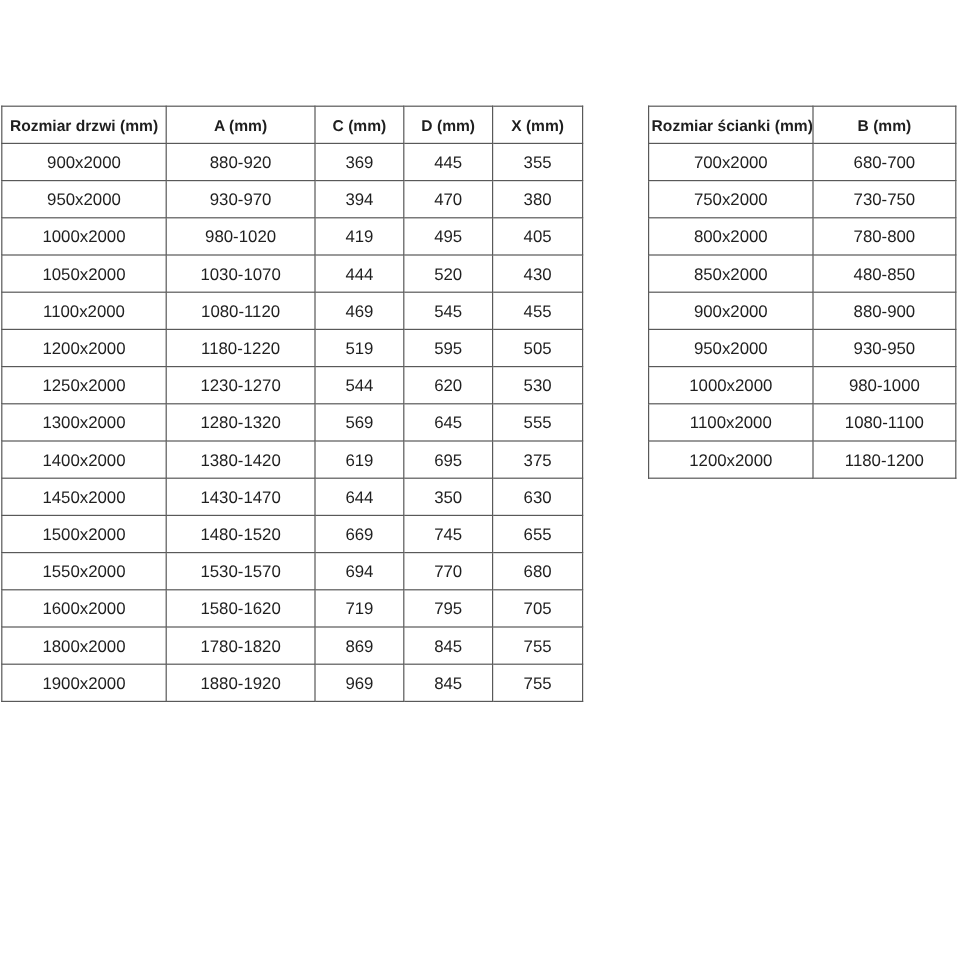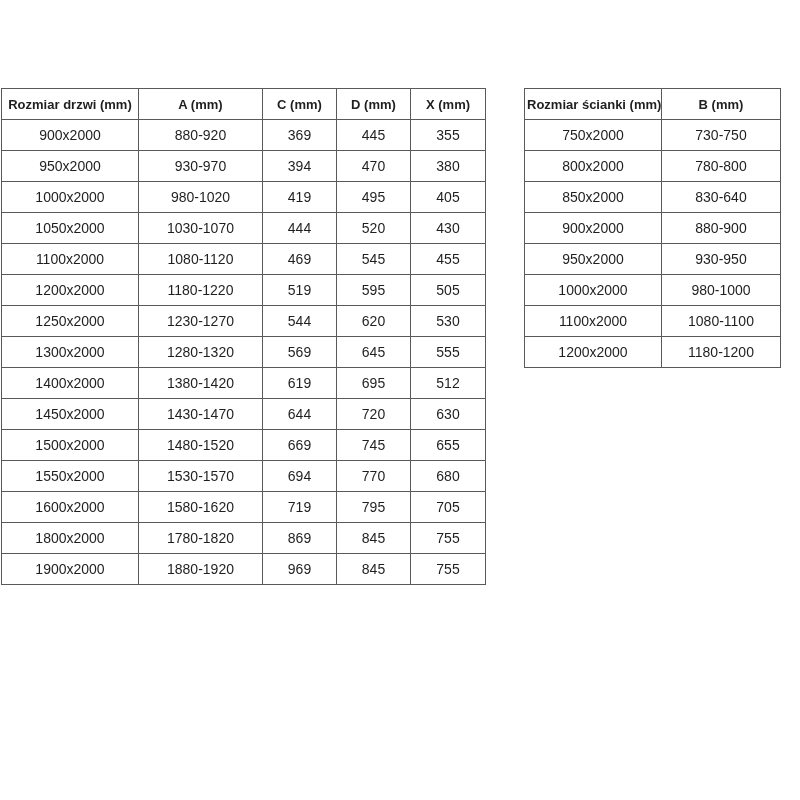--- a/index.html
+++ b/index.html
@@ -14,21 +14,21 @@
     font-family: "Liberation Sans", sans-serif;
     color: var(--text-color, #1f1f1f);
   }
   .spec-table {
     position: absolute;
     border-collapse: collapse;
     table-layout: fixed;
     background: #ffffff;
   }
   .spec-table--door { left: 1px;  top: 88px; width: 484px; padding-left: 22px; }
-  .spec-table--wall { left: 524px; top: 88px; width: 256px; }
+  .spec-table--wall { left: 540px; top: 88px; width: 256px; }
   .spec-table th,
   .spec-table td {
     border: 1px solid var(--border-color, #595959);
     height: 30px;
     padding: 0 2px;
     text-align: center;
     vertical-align: middle;
     white-space: nowrap;
     overflow: hidden;
   }
@@ -116,27 +116,27 @@
         <td>1280-1320</td>
         <td>569</td>
         <td>645</td>
         <td>555</td>
       </tr>
       <tr>
         <td>1400x2000</td>
         <td>1380-1420</td>
         <td>619</td>
         <td>695</td>
-        <td>512</td>
+        <td>375</td>
       </tr>
       <tr>
         <td>1450x2000</td>
         <td>1430-1470</td>
         <td>644</td>
-        <td>720</td>
+        <td>350</td>
         <td>630</td>
       </tr>
       <tr>
         <td>1500x2000</td>
         <td>1480-1520</td>
         <td>669</td>
         <td>745</td>
         <td>655</td>
       </tr>
       <tr>
@@ -176,30 +176,34 @@
     <col style="width:119px">
   </colgroup>
   <thead>
     <tr>
         <th>Rozmiar ścianki (mm)</th>
         <th>B (mm)</th>
       </tr>
   </thead>
   <tbody>
       <tr>
+        <td>700x2000</td>
+        <td>680-700</td>
+      </tr>
+      <tr>
         <td>750x2000</td>
         <td>730-750</td>
       </tr>
       <tr>
         <td>800x2000</td>
         <td>780-800</td>
       </tr>
       <tr>
         <td>850x2000</td>
-        <td>830-640</td>
+        <td>480-850</td>
       </tr>
       <tr>
         <td>900x2000</td>
         <td>880-900</td>
       </tr>
       <tr>
         <td>950x2000</td>
         <td>930-950</td>
       </tr>
       <tr>

